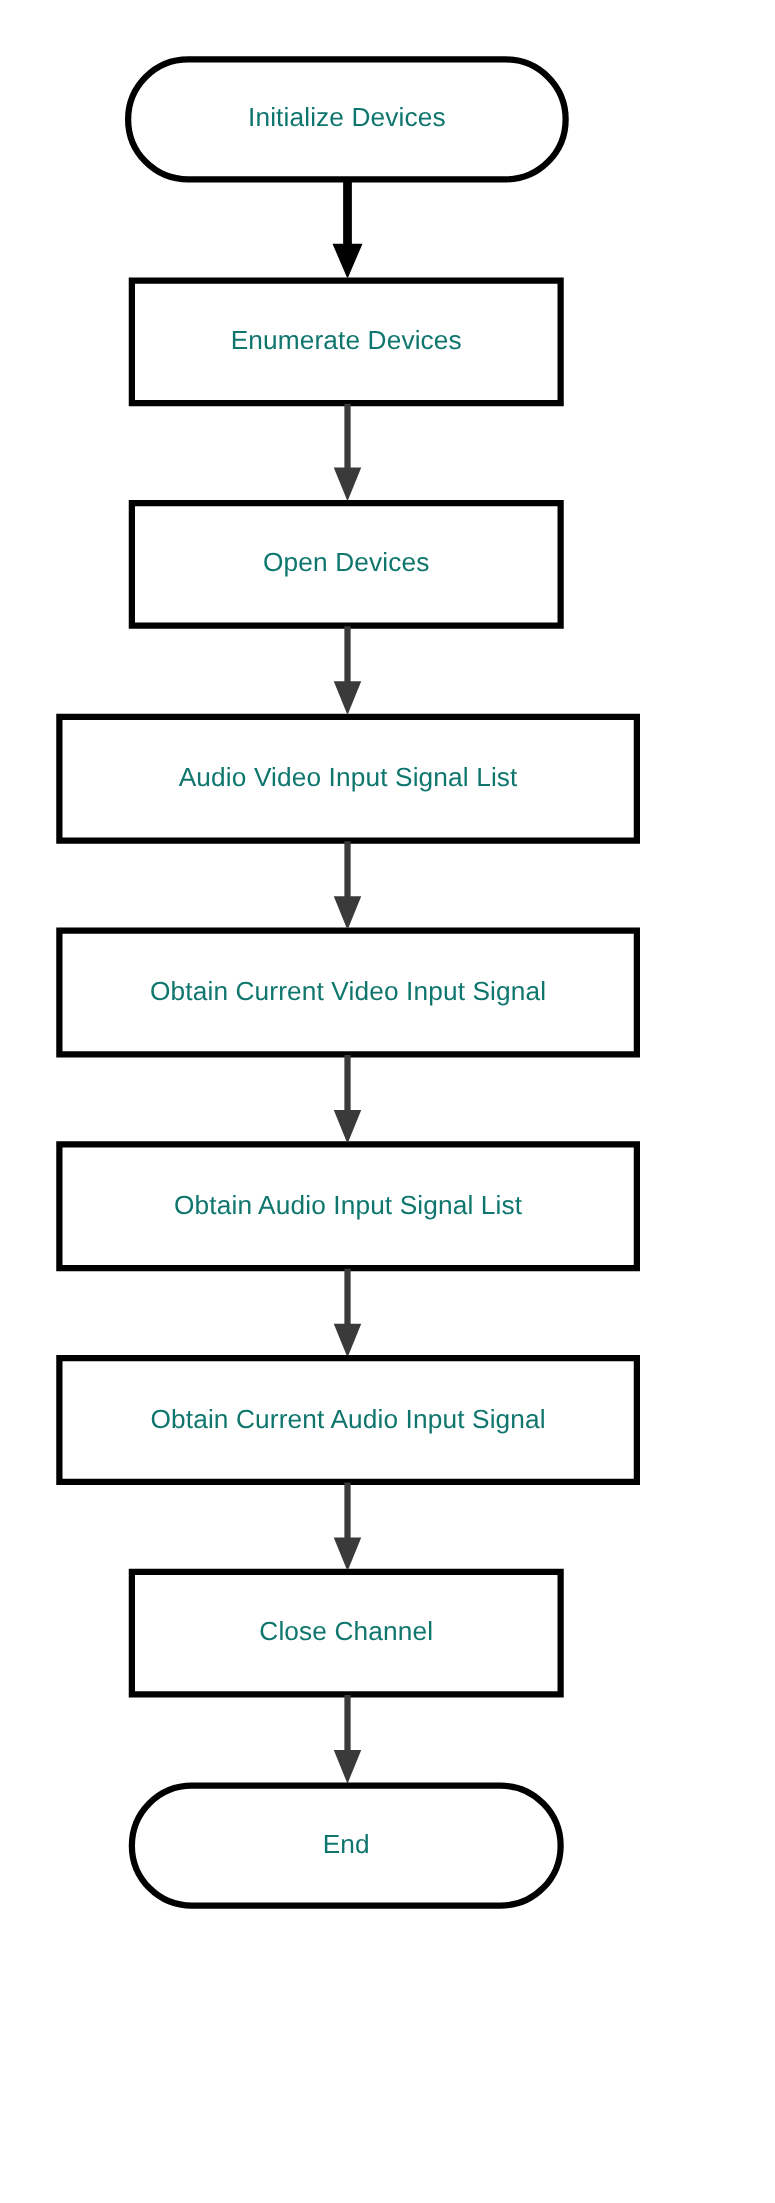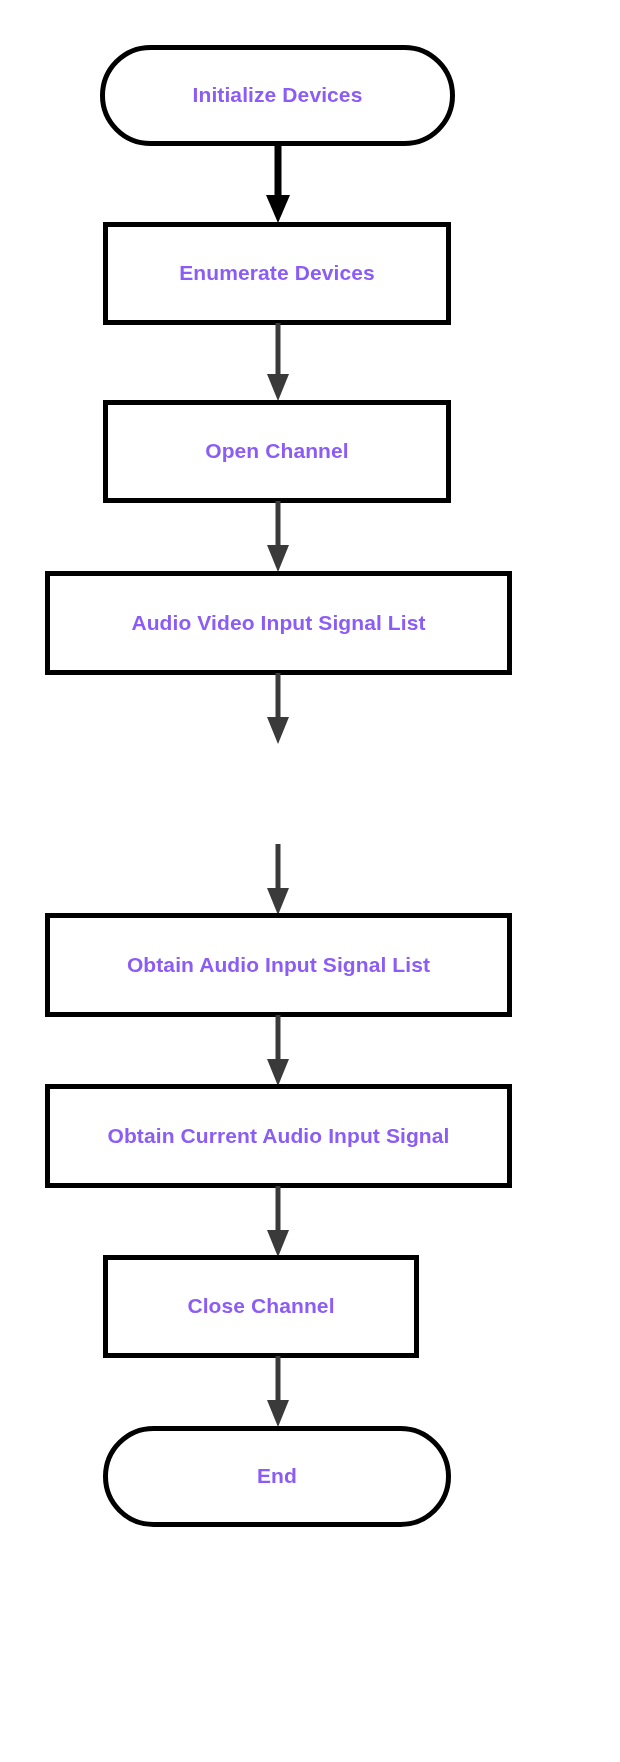--- a/index.html
+++ b/index.html
@@ -29,25 +29,25 @@
     justify-content: center;
     text-align: center;
   }
   .flow-node.terminal {
     border-radius: 999px;
   }
   .flow-node.process {
     border-radius: 0;
   }
   .node-label {
-    color: #8b5cf6;
+    color: #0f766e;
     font-size: 21px;
     line-height: 1.25;
     letter-spacing: 0.1px;
-    font-weight: 700;
+    font-weight: 400;
     padding: 0 10px;
     white-space: nowrap;
   }
   .connector {
     position: absolute;
     display: block;
     overflow: visible;
   }
   .connector .conn-line {
     stroke-linecap: butt;
@@ -73,37 +73,40 @@
   <div class="flow-node process" style="left:103px; top:222px; width:348px; height:103px;">
     <span class="node-label">Enumerate Devices</span>
   </div>
 
   <svg class="connector" style="left:258px; top:323px; width:40px; height:80px;" viewBox="0 0 40 80">
     <line class="conn-line" x1="20" y1="0" x2="20" y2="58" stroke="#3a3a3a" stroke-width="5"></line>
     <polygon class="conn-head" points="20,78 9,51 31,51" fill="#3a3a3a"></polygon>
   </svg>
 
   <div class="flow-node process" style="left:103px; top:400px; width:348px; height:103px;">
-    <span class="node-label">Open Channel</span>
+    <span class="node-label">Open Devices</span>
   </div>
 
   <svg class="connector" style="left:258px; top:501px; width:40px; height:73px;" viewBox="0 0 40 73">
     <line class="conn-line" x1="20" y1="0" x2="20" y2="51" stroke="#3a3a3a" stroke-width="5"></line>
     <polygon class="conn-head" points="20,71 9,44 31,44" fill="#3a3a3a"></polygon>
   </svg>
 
   <div class="flow-node process" style="left:45px; top:571px; width:467px; height:104px;">
     <span class="node-label">Audio Video Input Signal List</span>
   </div>
 
   <svg class="connector" style="left:258px; top:673px; width:40px; height:73px;" viewBox="0 0 40 73">
     <line class="conn-line" x1="20" y1="0" x2="20" y2="51" stroke="#3a3a3a" stroke-width="5"></line>
     <polygon class="conn-head" points="20,71 9,44 31,44" fill="#3a3a3a"></polygon>
   </svg>
 
+  <div class="flow-node process" style="left:45px; top:742px; width:467px; height:104px;">
+    <span class="node-label">Obtain Current Video Input Signal</span>
+  </div>
 
   <svg class="connector" style="left:258px; top:844px; width:40px; height:73px;" viewBox="0 0 40 73">
     <line class="conn-line" x1="20" y1="0" x2="20" y2="51" stroke="#3a3a3a" stroke-width="5"></line>
     <polygon class="conn-head" points="20,71 9,44 31,44" fill="#3a3a3a"></polygon>
   </svg>
 
   <div class="flow-node process" style="left:45px; top:913px; width:467px; height:104px;">
     <span class="node-label">Obtain Audio Input Signal List</span>
   </div>
 
@@ -114,21 +117,21 @@
 
   <div class="flow-node process" style="left:45px; top:1084px; width:467px; height:104px;text-align:center;">
     <span class="node-label">Obtain Current Audio Input Signal</span>
   </div>
 
   <svg class="connector" style="left:258px; top:1186px; width:40px; height:73px;" viewBox="0 0 40 73">
     <line class="conn-line" x1="20" y1="0" x2="20" y2="51" stroke="#3a3a3a" stroke-width="5"></line>
     <polygon class="conn-head" points="20,71 9,44 31,44" fill="#3a3a3a"></polygon>
   </svg>
 
-  <div class="flow-node process" style="left:103px; top:1255px; width:316px; height:103px;">
+  <div class="flow-node process" style="left:103px; top:1255px; width:348px; height:103px;">
     <span class="node-label">Close Channel</span>
   </div>
 
   <svg class="connector" style="left:258px; top:1356px; width:40px; height:73px;" viewBox="0 0 40 73">
     <line class="conn-line" x1="20" y1="0" x2="20" y2="51" stroke="#3a3a3a" stroke-width="5"></line>
     <polygon class="conn-head" points="20,71 9,44 31,44" fill="#3a3a3a"></polygon>
   </svg>
 
   <div class="flow-node terminal" style="left:103px; top:1426px; width:348px; height:101px;text-align:right;">
     <span class="node-label">End</span>

